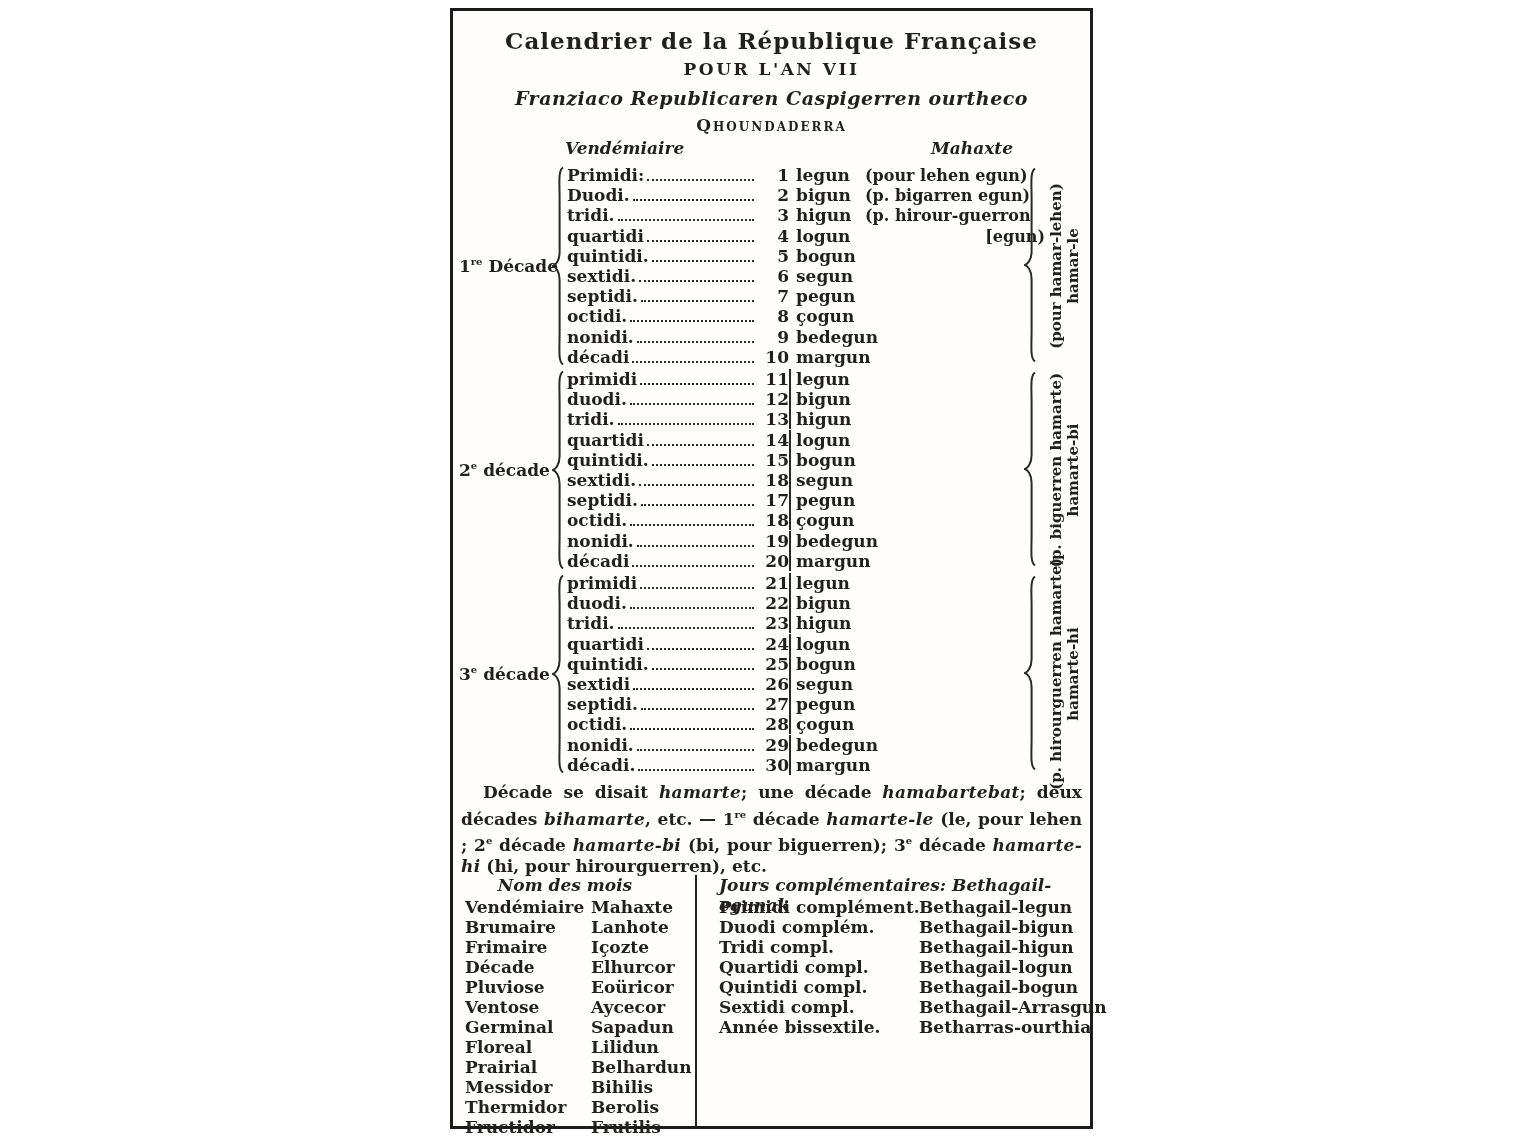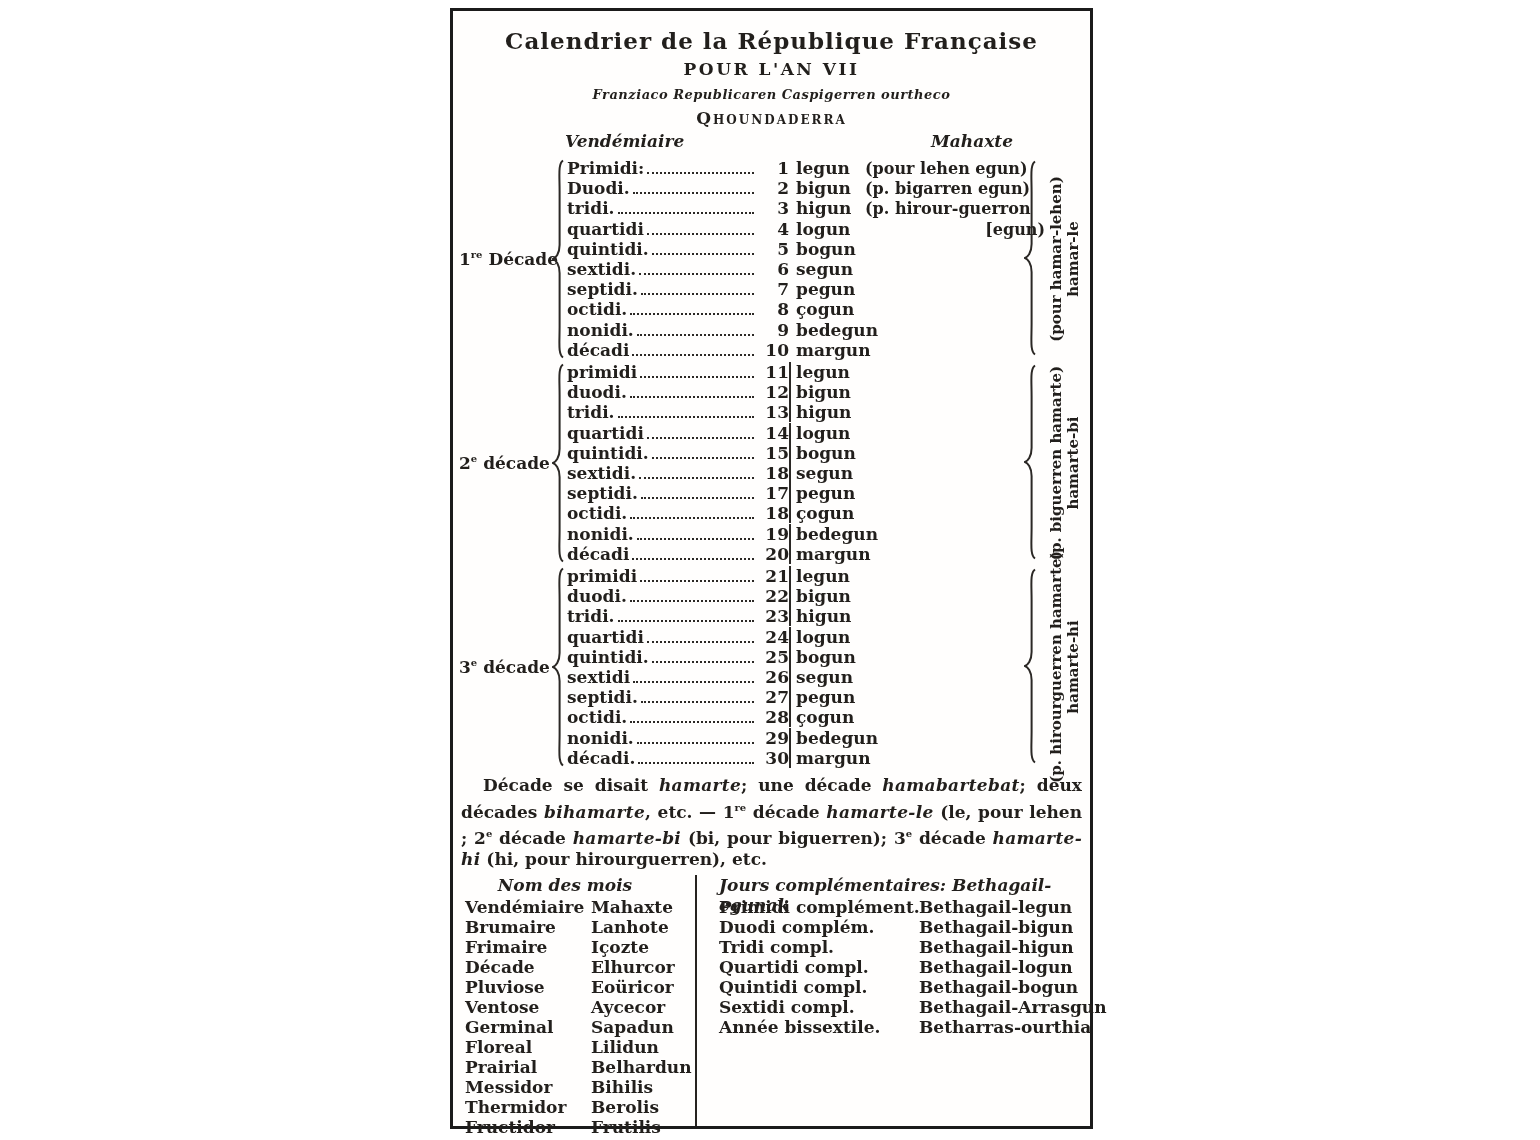--- a/index.html
+++ b/index.html
@@ -5,21 +5,21 @@
   * { margin:0; padding:0; box-sizing:border-box; }
   html,body { width:1540px; height:1140px; background:#ffffff; overflow:hidden;
     font-family:"DejaVu Serif","Liberation Serif",serif; color:#221f1c; }
   #frame { position:absolute; left:450px; top:8px; width:643px; height:1121px;
     border:3px solid #1b1b1b; background:#fffefd; }
 
   
   .hdr { text-align:center; }
   .title { margin-top:16px; font-size:23px; font-weight:bold; letter-spacing:1px; }
   .an { margin-top:5px; font-size:17px; font-weight:bold; letter-spacing:2.5px; }
-  .basque-title { margin-top:8px; font-size:13px; font-weight:bold; font-style:italic; letter-spacing:.5px; }
+  .basque-title { margin-top:8px; font-size:19px; font-weight:bold; font-style:italic; letter-spacing:.5px; }
   .section-h { margin-top:6px; font-size:17px; font-weight:bold; font-variant:small-caps; letter-spacing:2px; }
   .colhead-row { position:relative; height:24px; margin-top:3px; font-size:17px; font-weight:bold; font-style:italic; }
   .colhead-left { position:absolute; left:112px; }
   .colhead-right { position:absolute; left:478px; }
 
   
   #decades { position:relative; margin-top:2px; }
   .decade { position:relative; height:204px; }
   .decade-label { position:absolute; left:6px; top:50%; transform:translateY(-50%);
     font-size:17px; font-weight:bold; white-space:nowrap; }

